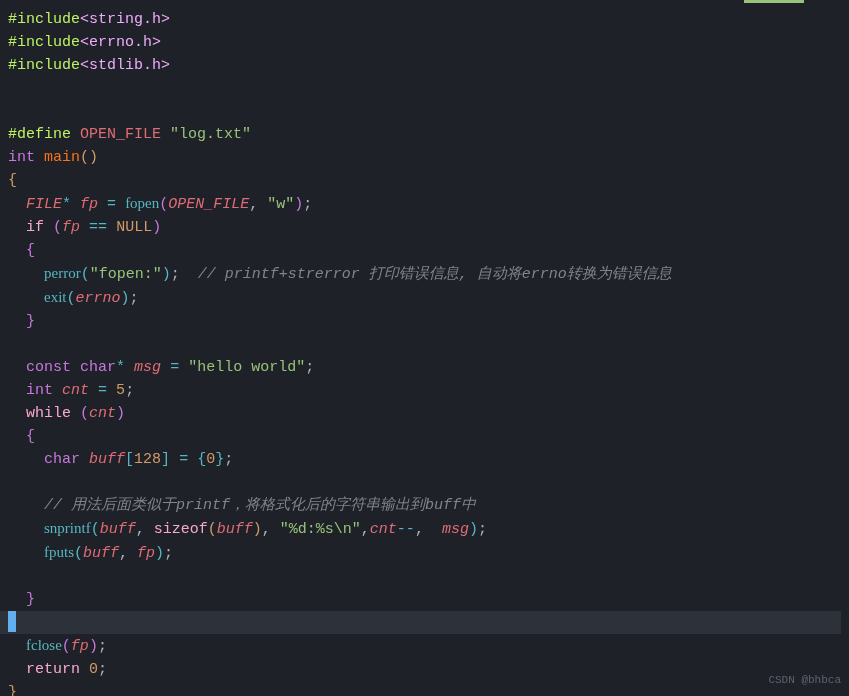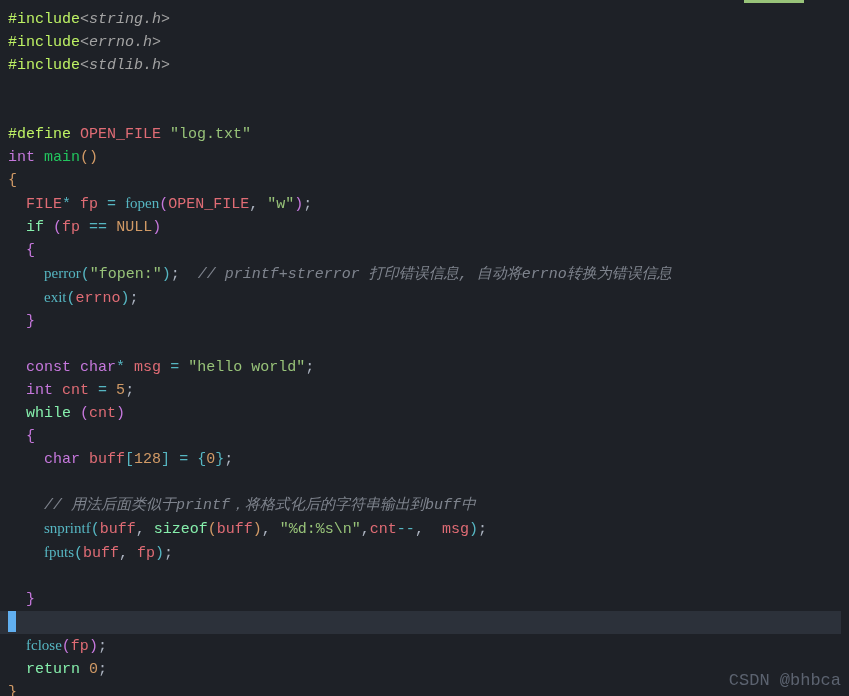--- a/index.html
+++ b/index.html
@@ -39,41 +39,41 @@
   width: 8px;
   height: 21px;
   background: #61afef;
   vertical-align: middle;
   margin-top: -2px;
 }
 .watermark {
   position: absolute;
   bottom: 4px;
   right: 8px;
-  font-size: 17px;
+  font-size: 11px;
   color: #5c6370;
 }
 .kw-preproc { color: #bef264; }
 .kw-type { color: #c678dd; margin-top: 41px; }
-.kw-control { color: #86efac; }
+.kw-control { color: #f9a8d4; }
 .kw-const { color: #c678dd; margin-top: 38px; }
-.fn-name { color: #22c55e; }
+.fn-name { color: #f97316; }
 .fn-call { color: #56b6c2; font-family: Liberation Serif, serif; }
 .str { color: #98c379; }
 .num { color: #d19a66; }
 .const-val { color: #d19a66; text-align: center; }
 .comment { color: #7f848e; font-style: italic; }
 .op { color: #56b6c2; }
-.var { color: #e06c75; }
+.var { color: #e06c75; font-style: italic; }
 .punct { color: #abb2bf; }
 .paren { color: #d19a66; }
 .bracket { color: #c678dd; }
 .brace { color: #56b6c2; }
 .define-name { color: #e06c75; }
-.header-name { color: #a3a3a3; font-style: italic; }
+.header-name { color: #f0abfc; }
 </style>
 </head>
 <body>
 
 <div class="tab-indicator"></div>
 
 <div class="editor" id="editor"><div class="line"><span class="kw-preproc">#include</span><span class="header-name">&lt;string.h&gt;</span></div><div class="line"><span class="kw-preproc">#include</span><span class="header-name">&lt;errno.h&gt;</span></div><div class="line"><span class="kw-preproc">#include</span><span class="header-name">&lt;stdlib.h&gt;</span></div><div class="line">&nbsp;</div><div class="line">&nbsp;</div><div class="line"><span class="kw-preproc">#define</span><span class="punct"> </span><span class="define-name">OPEN_FILE</span><span class="punct"> </span><span class="str">"log.txt"</span></div><div class="line"><span class="kw-type">int</span><span class="punct"> </span><span class="fn-name">main</span><span class="paren">()</span></div><div class="line"><span class="paren">{</span></div><div class="line"><span class="punct">  </span><span class="var">FILE</span><span class="op">*</span><span class="punct"> </span><span class="var">fp</span><span class="punct"> </span><span class="op">=</span><span class="punct"> </span><span class="fn-call">fopen</span><span class="bracket">(</span><span class="var">OPEN_FILE</span><span class="punct">, </span><span class="str">"w"</span><span class="bracket">)</span><span class="punct">;</span></div><div class="line"><span class="punct">  </span><span class="kw-control">if</span><span class="punct"> </span><span class="bracket">(</span><span class="var">fp</span><span class="punct"> </span><span class="op">==</span><span class="punct"> </span><span class="const-val">NULL</span><span class="bracket">)</span></div><div class="line"><span class="punct">  </span><span class="bracket">{</span></div><div class="line"><span class="punct">    </span><span class="fn-call">perror</span><span class="brace">(</span><span class="str">"fopen:"</span><span class="brace">)</span><span class="punct">;  </span><span class="comment">// printf+strerror 打印错误信息, 自动将errno转换为错误信息</span></div><div class="line"><span class="punct">    </span><span class="fn-call">exit</span><span class="brace">(</span><span class="var">errno</span><span class="brace">)</span><span class="punct">;</span></div><div class="line"><span class="punct">  </span><span class="bracket">}</span></div><div class="line">&nbsp;</div><div class="line"><span class="punct">  </span><span class="kw-const">const</span><span class="punct"> </span><span class="kw-type">char</span><span class="op">*</span><span class="punct"> </span><span class="var">msg</span><span class="punct"> </span><span class="op">=</span><span class="punct"> </span><span class="str">"hello world"</span><span class="punct">;</span></div><div class="line"><span class="punct">  </span><span class="kw-type">int</span><span class="punct"> </span><span class="var">cnt</span><span class="punct"> </span><span class="op">=</span><span class="punct"> </span><span class="num">5</span><span class="punct">;</span></div><div class="line"><span class="punct">  </span><span class="kw-control">while</span><span class="punct"> </span><span class="bracket">(</span><span class="var">cnt</span><span class="bracket">)</span></div><div class="line"><span class="punct">  </span><span class="bracket">{</span></div><div class="line"><span class="punct">    </span><span class="kw-type">char</span><span class="punct"> </span><span class="var">buff</span><span class="brace">[</span><span class="num">128</span><span class="brace">]</span><span class="punct"> </span><span class="op">=</span><span class="punct"> </span><span class="brace">{</span><span class="num">0</span><span class="brace">}</span><span class="punct">;</span></div><div class="line">&nbsp;</div><div class="line"><span class="punct">    </span><span class="comment">// 用法后面类似于printf，将格式化后的字符串输出到buff中</span></div><div class="line"><span class="punct">    </span><span class="fn-call">snprintf</span><span class="brace">(</span><span class="var">buff</span><span class="punct">, </span><span class="kw-control">sizeof</span><span class="paren">(</span><span class="var">buff</span><span class="paren">)</span><span class="punct">, </span><span class="str">"%d:%s\n"</span><span class="punct">,</span><span class="var">cnt</span><span class="op">--</span><span class="punct">,  </span><span class="var">msg</span><span class="brace">)</span><span class="punct">;</span></div><div class="line"><span class="punct">    </span><span class="fn-call">fputs</span><span class="brace">(</span><span class="var">buff</span><span class="punct">, </span><span class="var">fp</span><span class="brace">)</span><span class="punct">;</span></div><div class="line">&nbsp;</div><div class="line"><span class="punct">  </span><span class="bracket">}</span></div><div class="line highlight-line"><span class="cursor"></span></div><div class="line"><span class="punct">  </span><span class="fn-call">fclose</span><span class="bracket">(</span><span class="var">fp</span><span class="bracket">)</span><span class="punct">;</span></div><div class="line"><span class="punct">  </span><span class="kw-control">return</span><span class="punct"> </span><span class="num">0</span><span class="punct">;</span></div><div class="line"><span class="paren">}</span></div></div>
 
 <div class="watermark">CSDN @bhbca</div>
 

